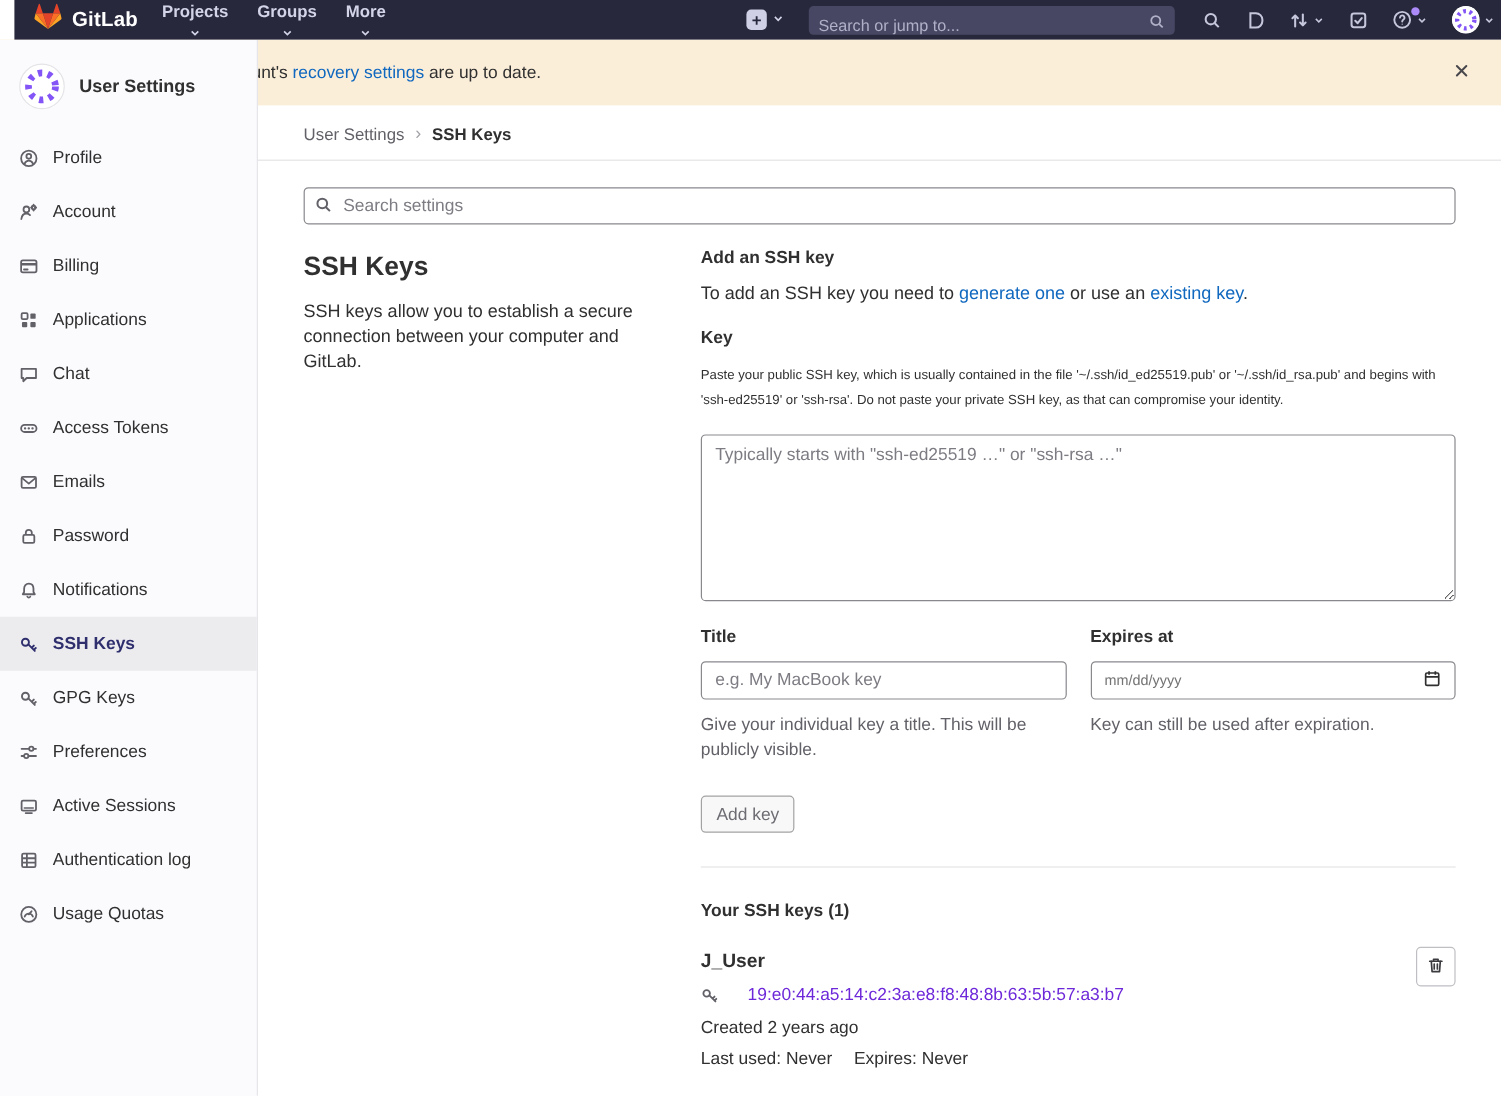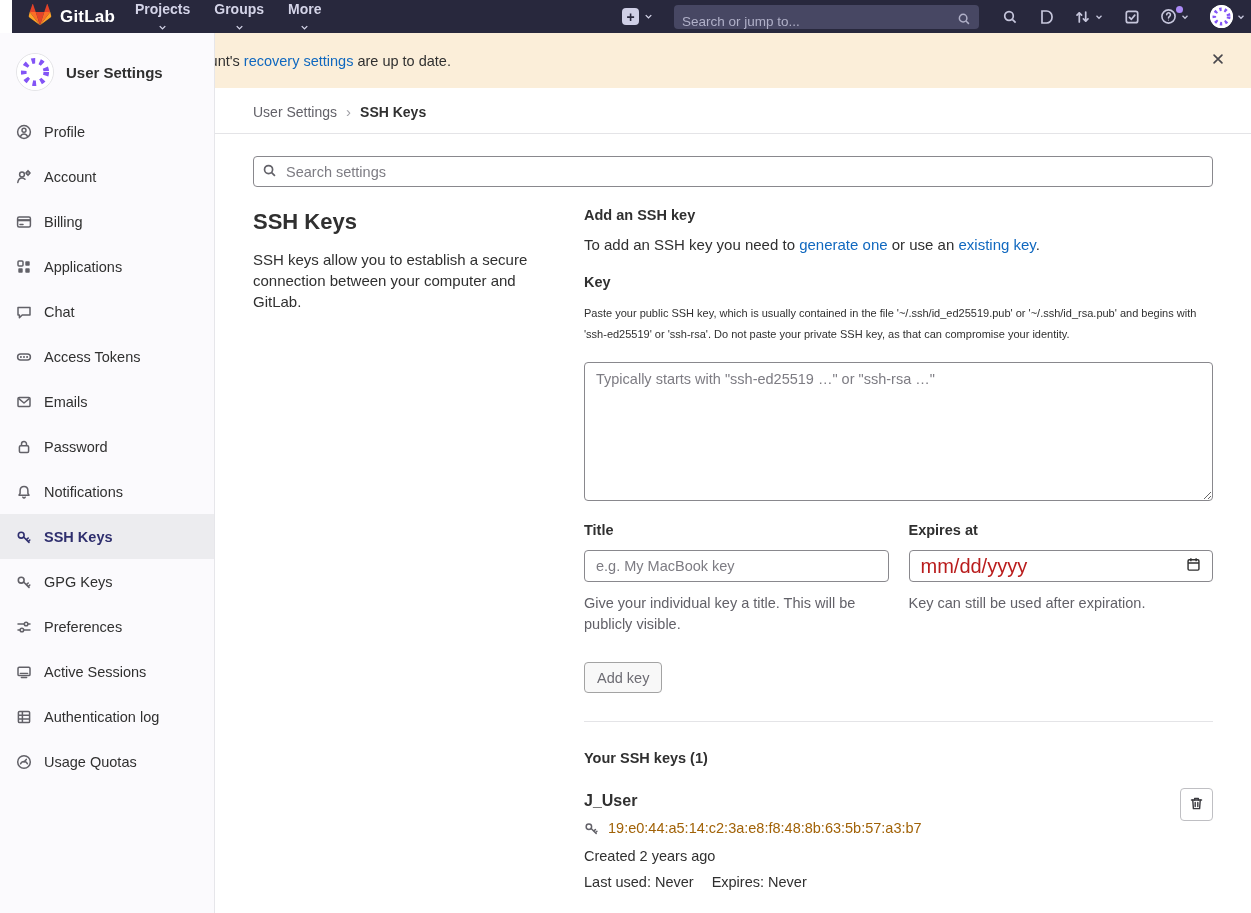--- a/index.html
+++ b/index.html
@@ -89,32 +89,32 @@
   .tc-label { font-weight:700; font-size:14.5px; }
   .text-input {
     margin-top:12px; width:100%; height:32px; border:1px solid #89888d; border-radius:4px;
     padding:0 11px; font-size:14.5px; font-family:inherit; color:#303030; outline:none;
   }
   .text-input::placeholder { color:#7d7c83; }
   .date-input {
     margin-top:12px; width:100%; height:32px; border:1px solid #89888d; border-radius:4px;
     padding:0 11px; display:flex; align-items:center; cursor:text; background:#fff;
   }
-  .date-val { flex:1; font-size:20px; color:#b91c1c; }
+  .date-val { flex:1; font-size:12px; color:#737373; }
   .fld-help { margin-top:11px; color:#626168; font-size:14.5px; line-height:21px; }
   .add-key-btn {
     margin-top:27px; height:31px; padding:0 12px; background:#f8f8f8;
     border:1px solid #a3a3a3; border-radius:4px; font-size:14.5px; font-family:inherit;
     color:#6d6c73; cursor:pointer;
   }
   .sec-divider { border-top:1px solid #e4e4e7; margin-top:28px; }
   .keys-heading { font-weight:700; font-size:14.5px; margin-top:28px; }
   .key-entry { margin-top:26px; position:relative; padding-right:52px; }
   .key-name { font-size:16px; font-weight:700; color:#303030; }
-  .key-fp { display:flex; align-items:center; gap:9px; margin-top:10px; font-size:14.5px; color:#a16207; }
+  .key-fp { display:flex; align-items:center; gap:24px; margin-top:10px; font-size:14.5px; color:#6d28d9; }
   .key-fp .fp-icon { color:#626168; display:flex; }
   .key-meta { margin-top:12px; font-size:14.5px; }
   .key-meta-row { margin-top:10px; display:flex; gap:18px; font-size:14.5px; }
   .trash-btn {
     position:absolute; right:0; top:-4px; width:33px; height:33px;
     background:#fff; border:1px solid #bfbfc3; border-radius:4px; cursor:pointer;
     display:flex; align-items:center; justify-content:center; color:#3a3a3f;
   }
 </style>
 </head>

